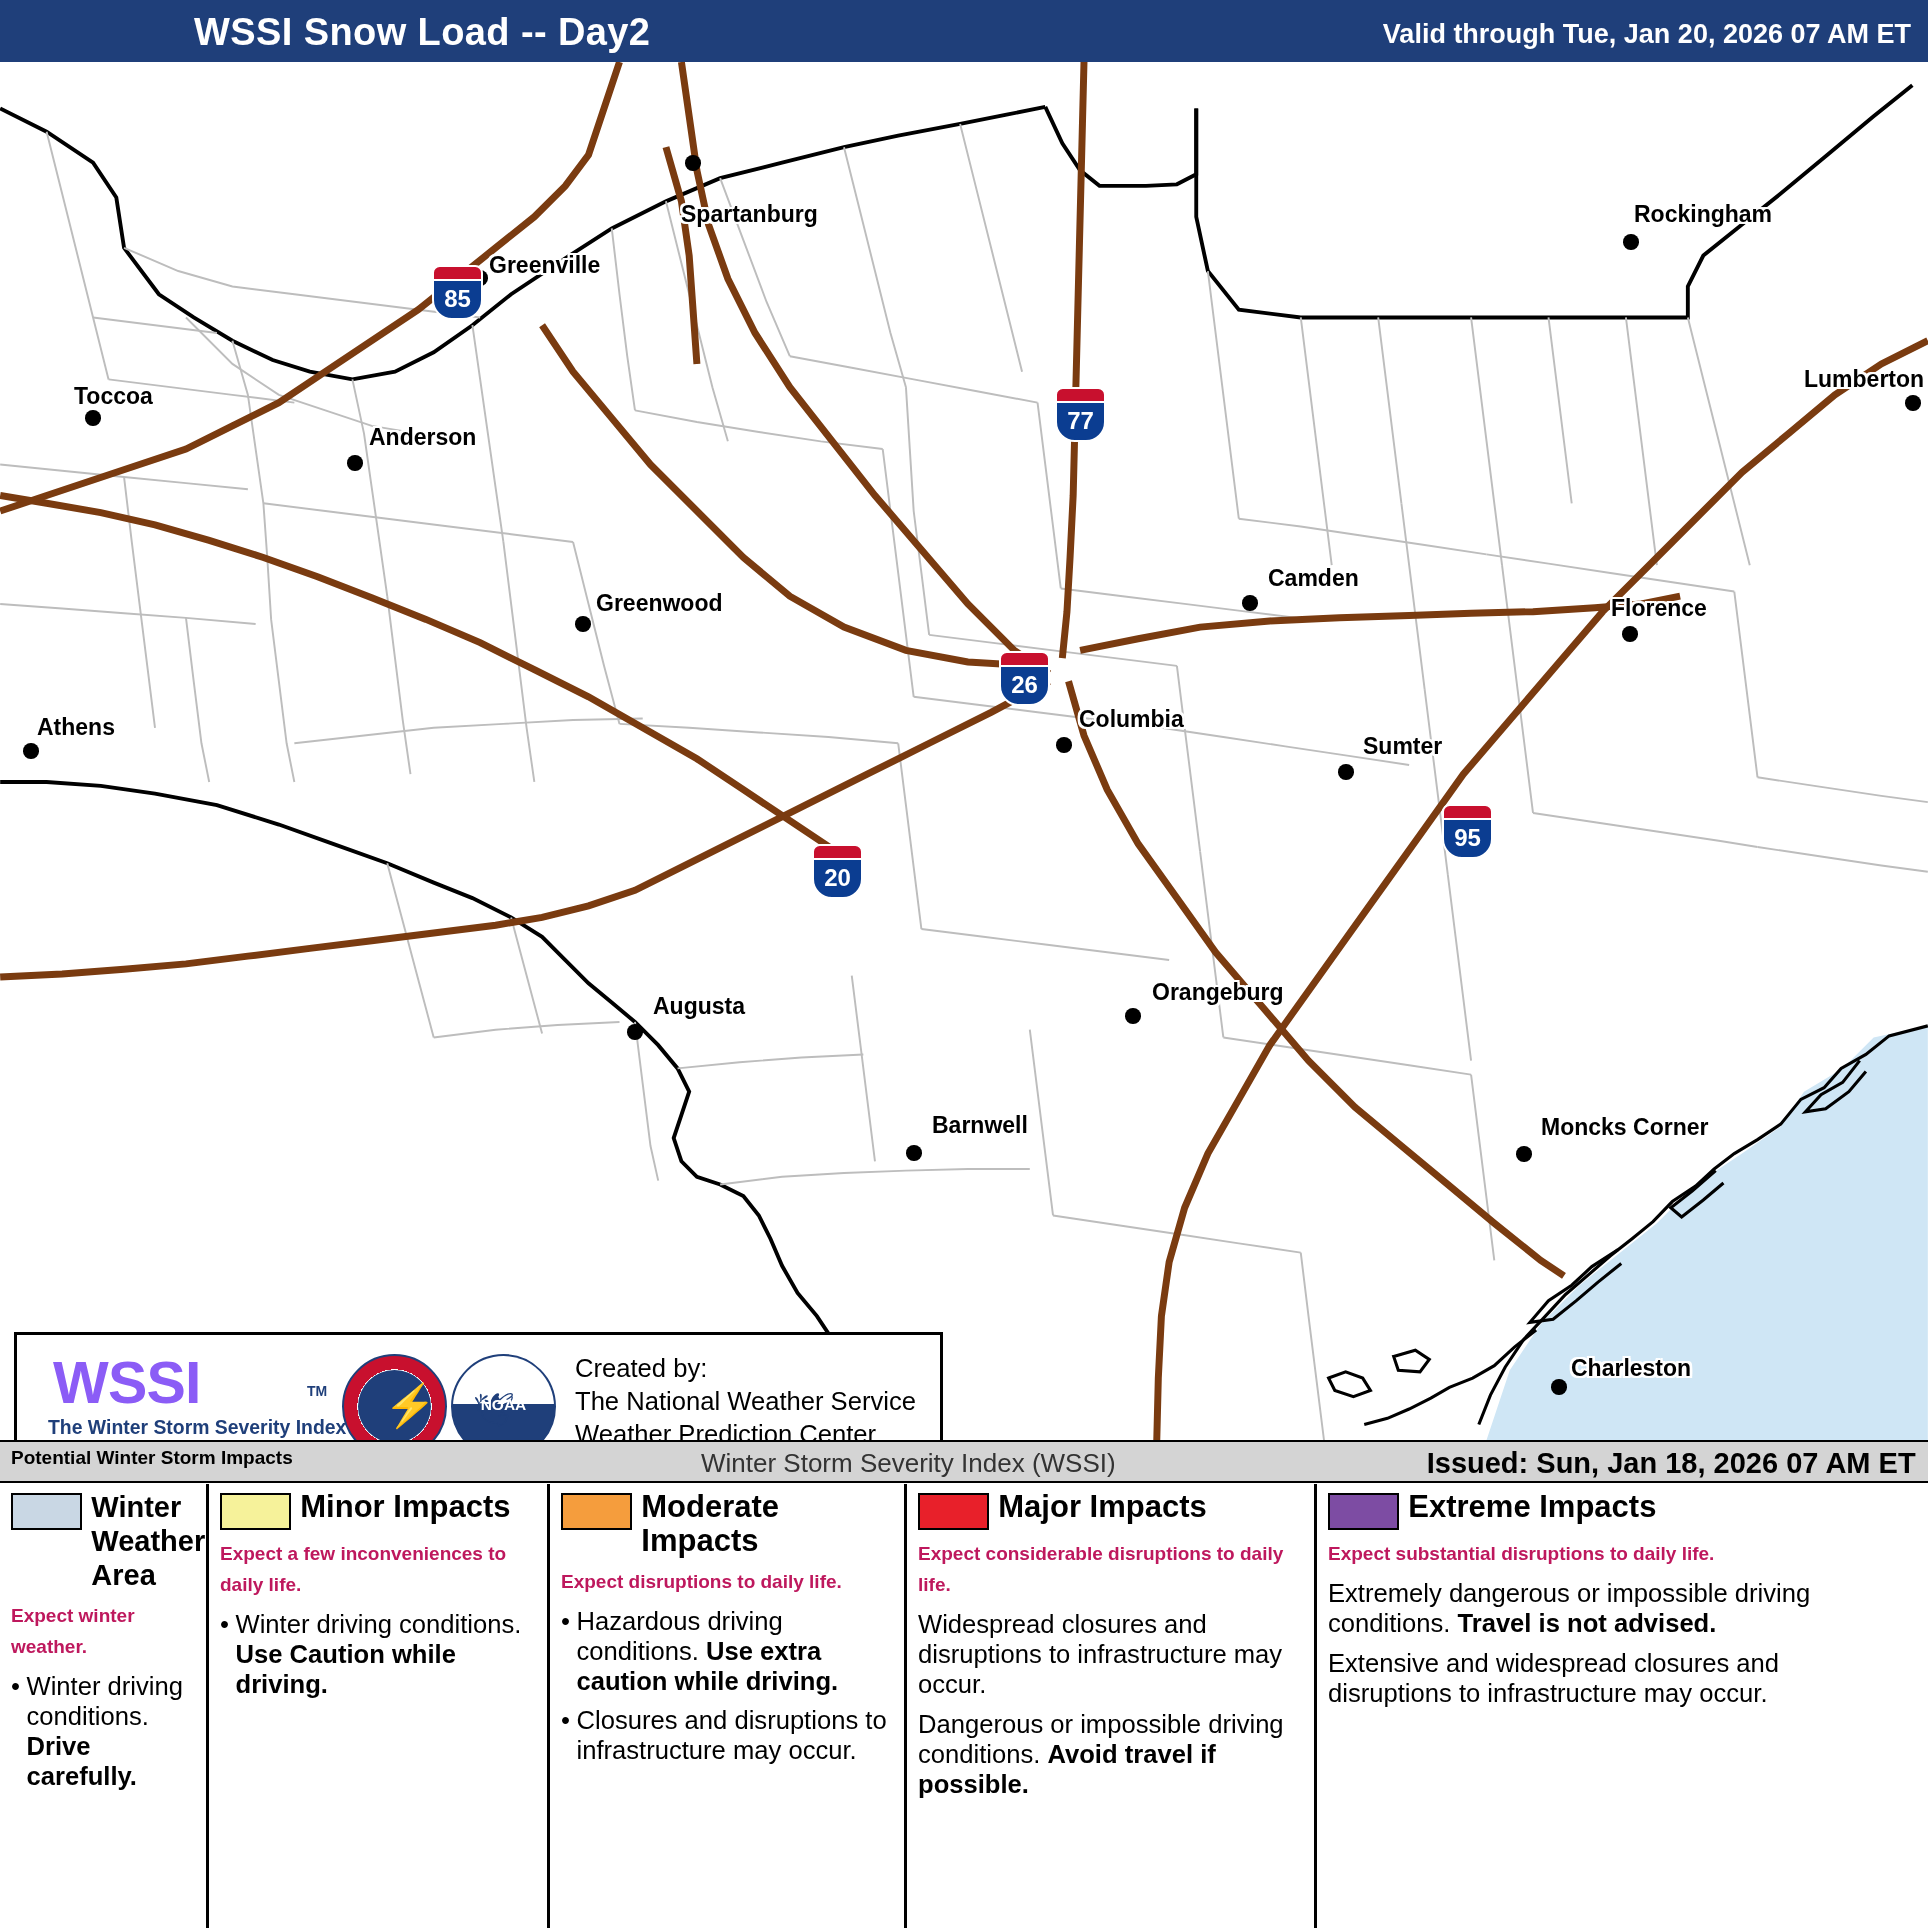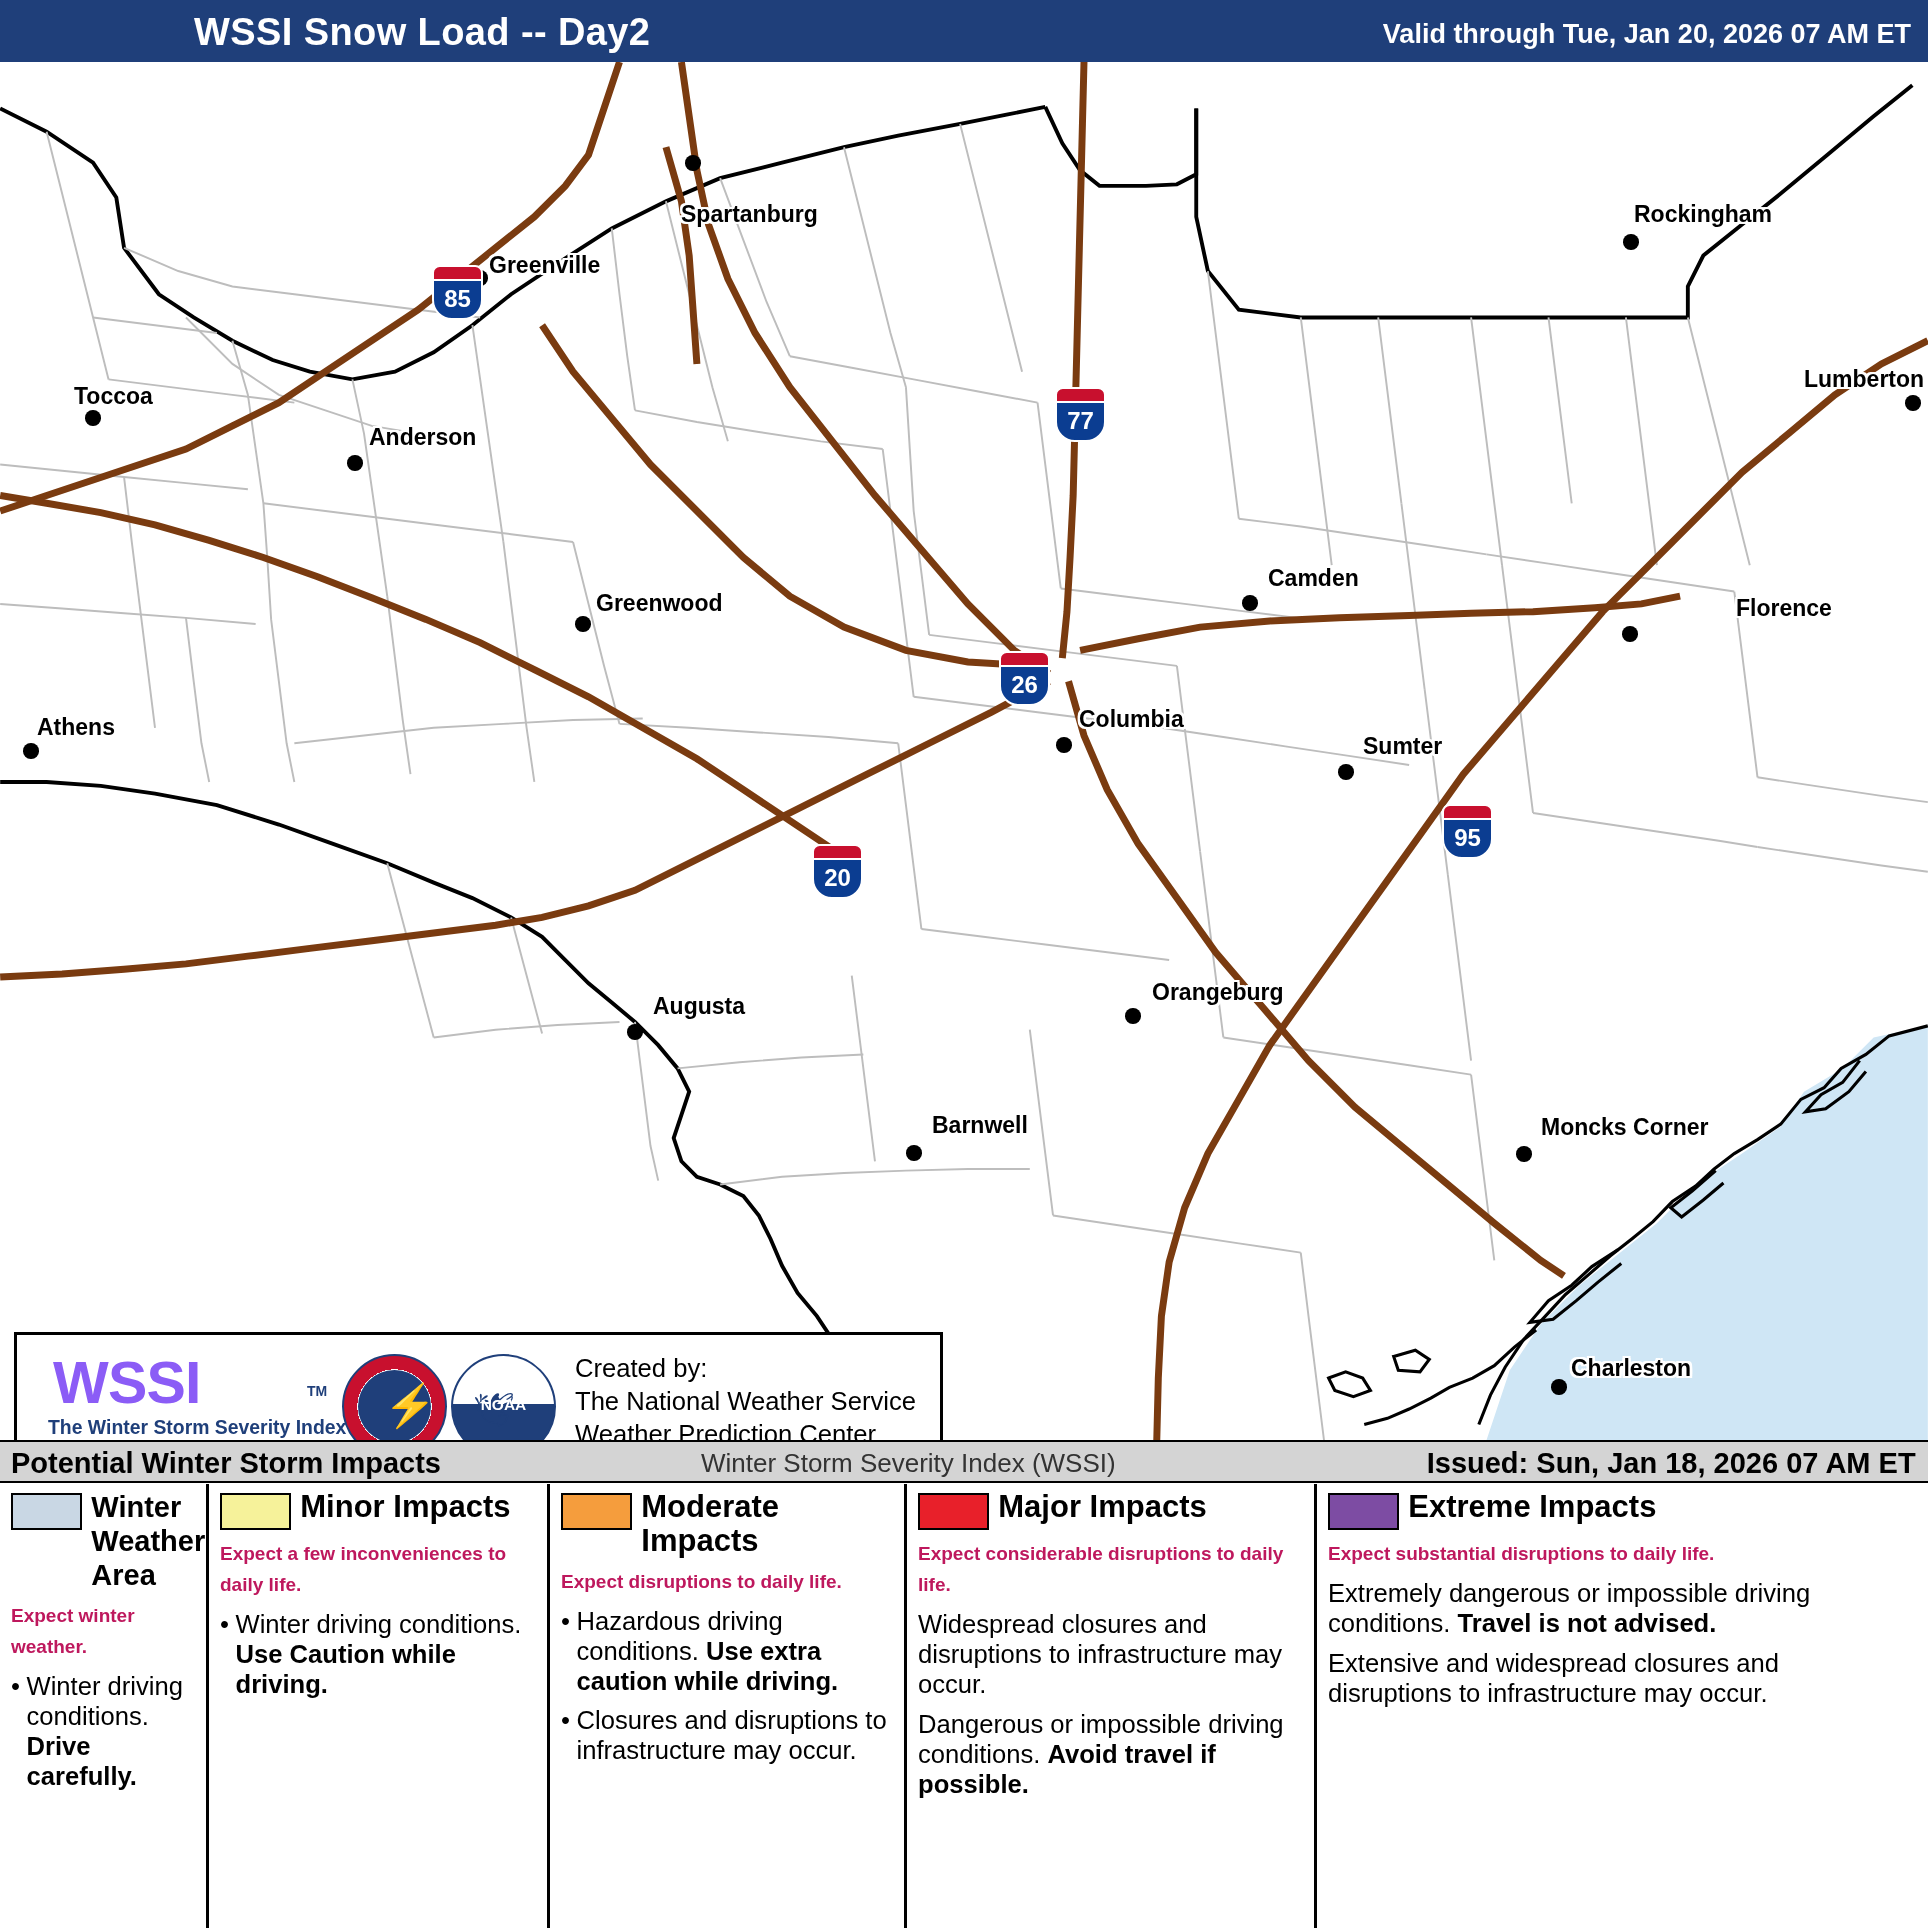--- a/index.html
+++ b/index.html
@@ -43,21 +43,21 @@
   .nwslogo .bolt{position:absolute;left:40px;top:29px;font-size:42px;color:#fff;line-height:42px;}
   .noaalogo{position:absolute;left:434px;top:18.6px;width:105px;height:105px;border-radius:50%;
     background:#1f3f7a;border:2.3px solid #1f3f7a;box-sizing:border-box;overflow:hidden;}
   .noaalogo .sky{position:absolute;left:0;top:0;width:100%;height:48%;background:#fff;}
   .noaalogo .bird{position:absolute;left:20px;top:37px;font-size:33px;color:#1f3f7a;line-height:33px;}
   .noaalogo .word{position:absolute;left:0;top:40px;width:100%;text-align:center;font-size:15.5px;color:#fff;font-weight:bold;}
   .createdby{position:absolute;left:558px;top:17px;font-size:25.6px;color:#000;line-height:33px;}
 
   
   .band{position:absolute;left:0;top:1440px;width:1928px;height:43px;background:#d4d4d4;border-top:2.3px solid #000;border-bottom:2.3px solid #000;box-sizing:border-box;}
-  .band .left{position:absolute;left:11px;top:4.6px;font-size:29px;font-weight:bold;color:#000;}
+  .band .left{position:absolute;left:11px;top:4.6px;font-size:19px;font-weight:bold;color:#000;}
   .band .center{position:absolute;left:701px;top:6.2px;font-size:26px;color:#333;}
   .band .right{position:absolute;right:12.4px;top:4.6px;font-size:29px;font-weight:bold;color:#000;}
 
   
   .legend{position:absolute;left:0;top:1484px;width:1928px;height:445px;display:flex;}
   .lcol{position:relative;box-sizing:border-box;border-right:3.1px solid #000;padding:6.2px 11px 0 11px;}
   .lcol:last-child{border-right:none;}
   .lhead{display:flex;align-items:flex-start;gap:9.3px;}
   .swatch{width:71px;height:37px;border:2.3px solid #000;box-sizing:border-box;flex:0 0 auto;margin-top:3.1px;}
   .lhead .htext{font-size:31px;font-weight:bold;color:#000;line-height:34px;}
@@ -216,21 +216,21 @@
       <div class="citydot" style="left:347px;top:393px"></div>
       <div class="citylabel" style="left:369px;top:362px">Anderson</div>
 
       <div class="citydot" style="left:575px;top:554px"></div>
       <div class="citylabel" style="left:596px;top:528px">Greenwood</div>
 
       <div class="citydot" style="left:1242px;top:533px"></div>
       <div class="citylabel" style="left:1268px;top:503px">Camden</div>
 
       <div class="citydot" style="left:1622px;top:564px"></div>
-      <div class="citylabel" style="left:1736px;top:533px">Florence</div>
+      <div class="citylabel" style="left:1611px;top:533px">Florence</div>
 
       <div class="citydot" style="left:23px;top:681px"></div>
       <div class="citylabel" style="left:37px;top:652px">Athens</div>
 
       <div class="citydot" style="left:1056px;top:675px"></div>
       <div class="citylabel" style="left:1079px;top:644px">Columbia</div>
 
       <div class="citydot" style="left:1338px;top:702px"></div>
       <div class="citylabel" style="left:1363px;top:671px">Sumter</div>
 

